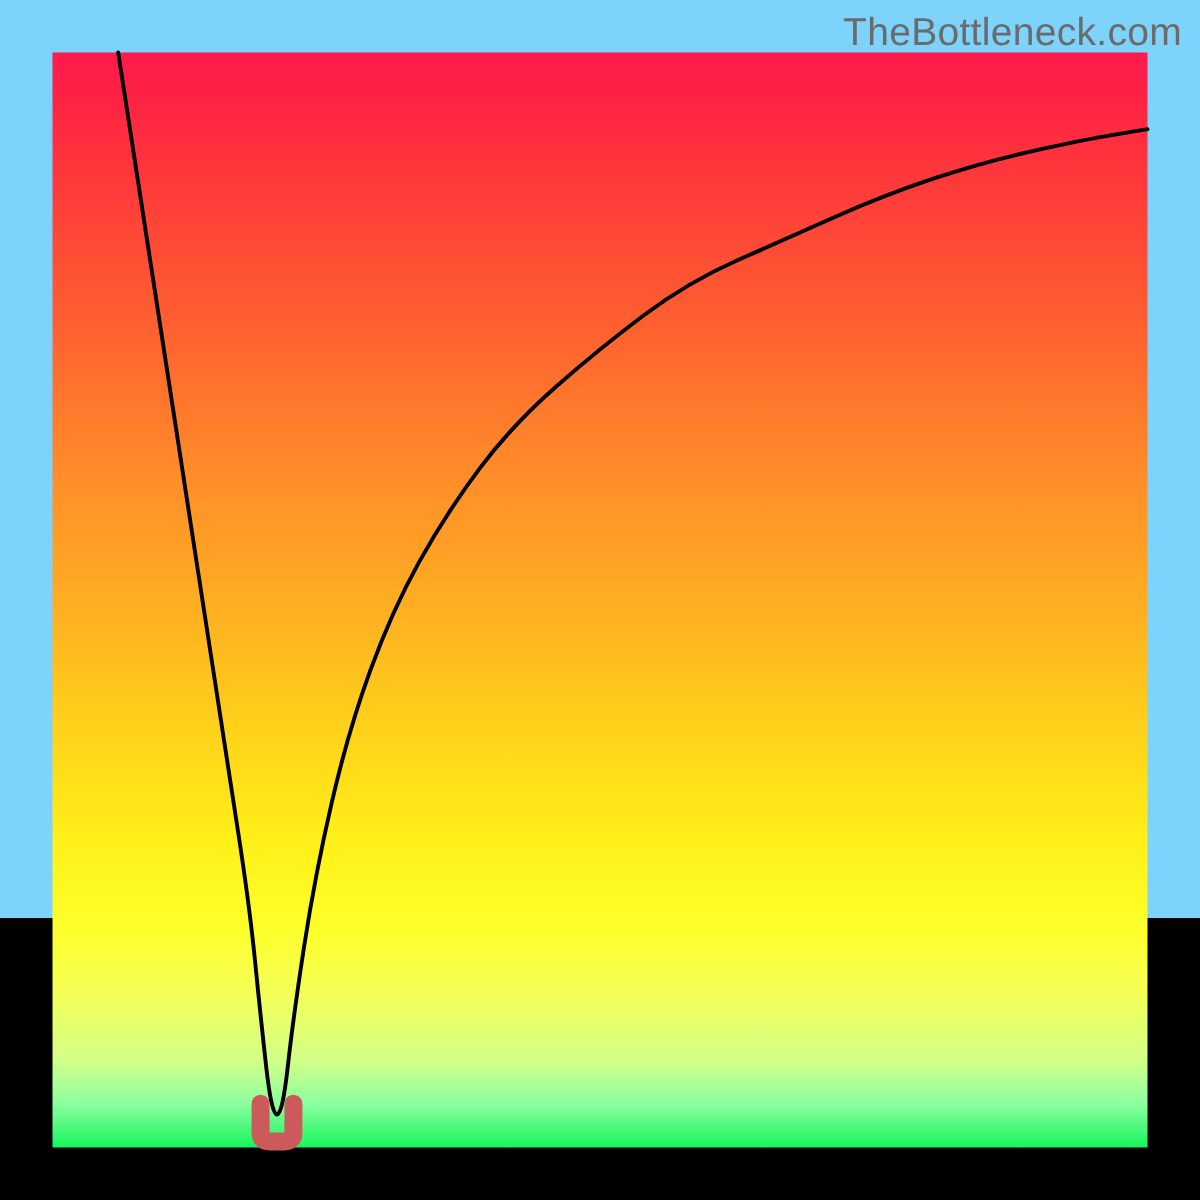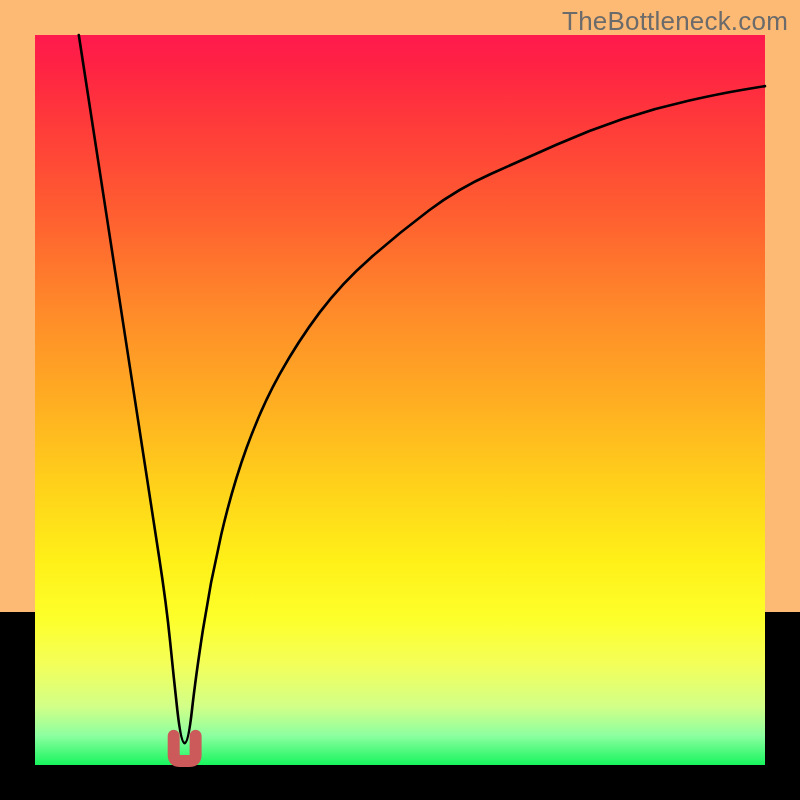--- a/index.html
+++ b/index.html
@@ -10,21 +10,21 @@
     overflow: hidden;
     background: #000;
     font-family: Arial, Helvetica, sans-serif;
   }
   .frame {
     position: absolute;
     top: 0;
     left: 0;
     width: 800px;
     height: 612px;
-    background: #fdba74;
+    background: #7dd3fc;
   }
   .plot-area {
     position: absolute;
     top: 35px;
     left: 35px;
     width: 730px;
     height: 730px;
     background: linear-gradient(to bottom,
       #ff1a4d 0%,
       #ff2244 4%,

